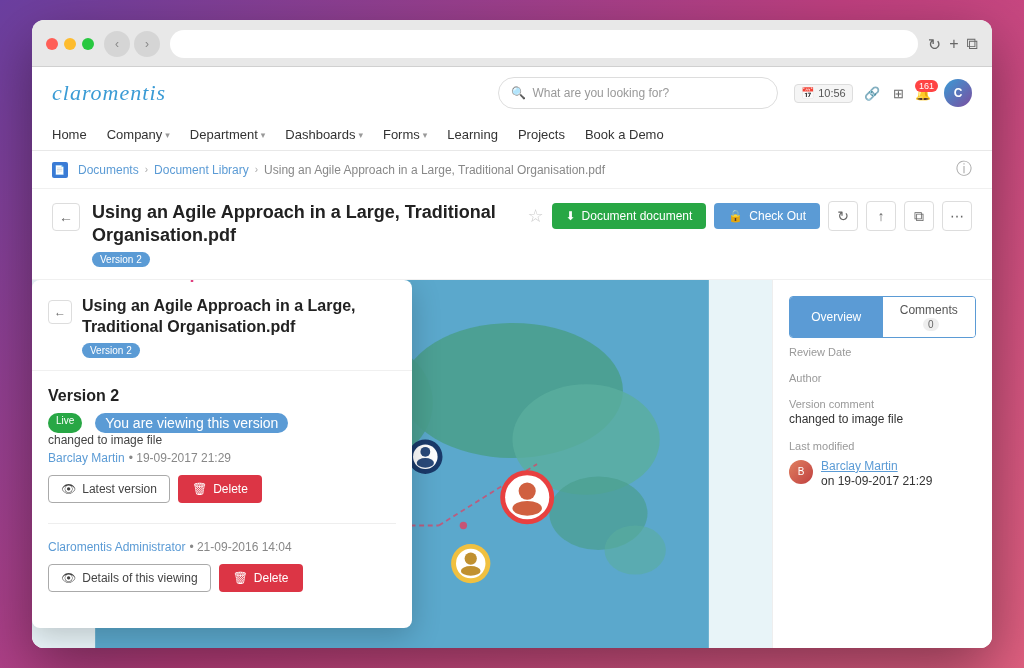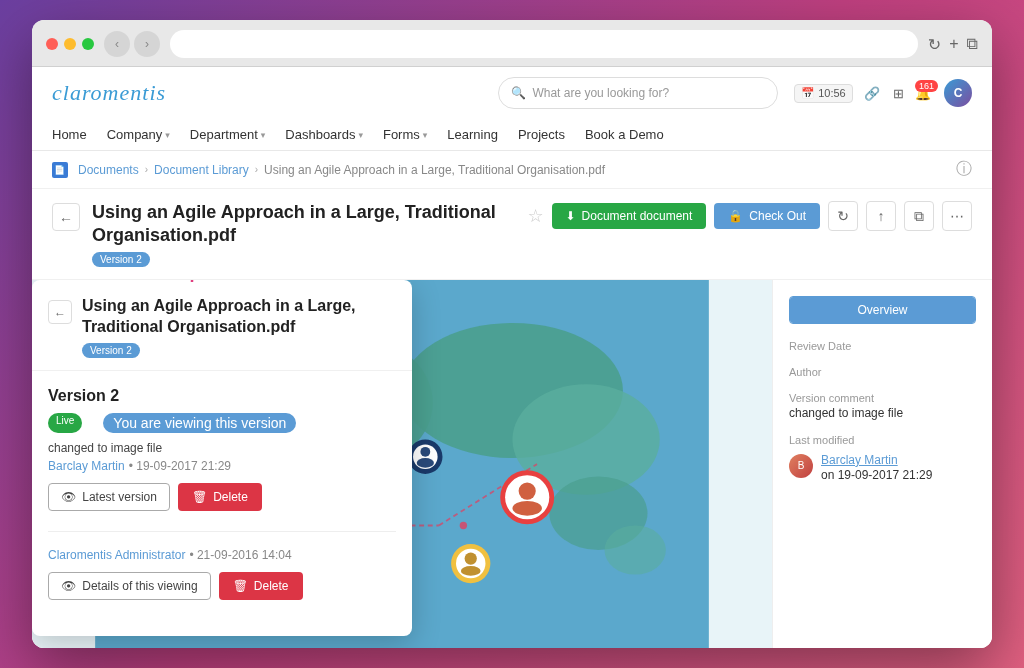--- a/index.html
+++ b/index.html
@@ -347,21 +347,21 @@
       width: 220px;
       background: white;
       border-left: 1px solid #eee;
       padding: 16px;
       flex-shrink: 0;
     }
 
     .tab-group {
       display: flex;
       gap: 0;
-      margin-bottom: 16px;
+      margin-bottom: 8px;
       border: 1px solid #5b9bd5;
       border-radius: 4px;
       overflow: hidden;
     }
 
     .tab-btn {
       flex: 1;
       padding: 6px 10px;
       border: none;
       background: white;
@@ -486,22 +486,21 @@
 
     .version-heading {
       font-size: 16px;
       font-weight: 700;
       color: #222;
       margin-bottom: 8px;
     }
 
     .version-badges {
       display: flex;
-      gap: 21px;
-      margin-bottom: 8px;
+      gap: 13px;
     }
 
     .badge-live {
       background: #28a745;
       color: white;
       border-radius: 10px;
       font-size: 10px;
       padding: 2px 8px;
     }
 
@@ -793,20 +792,24 @@
             </div>
           </div>
         </div>
       </div>
 
       <div class="sidebar">
         <div class="tab-group">
           <button class="tab-btn active">
             <span>Overview</span>
           </button>
+          <button class="tab-btn">
+            <span>Comments</span>
+            <span class="comments-count">0</span>
+          </button>
         </div>
 
         <div class="meta-row">
           <div class="meta-label">Review Date</div>
           <div class="meta-value"></div>
         </div>
 
         <div class="meta-row">
           <div class="meta-label">Author</div>
           <div class="meta-value"></div>

